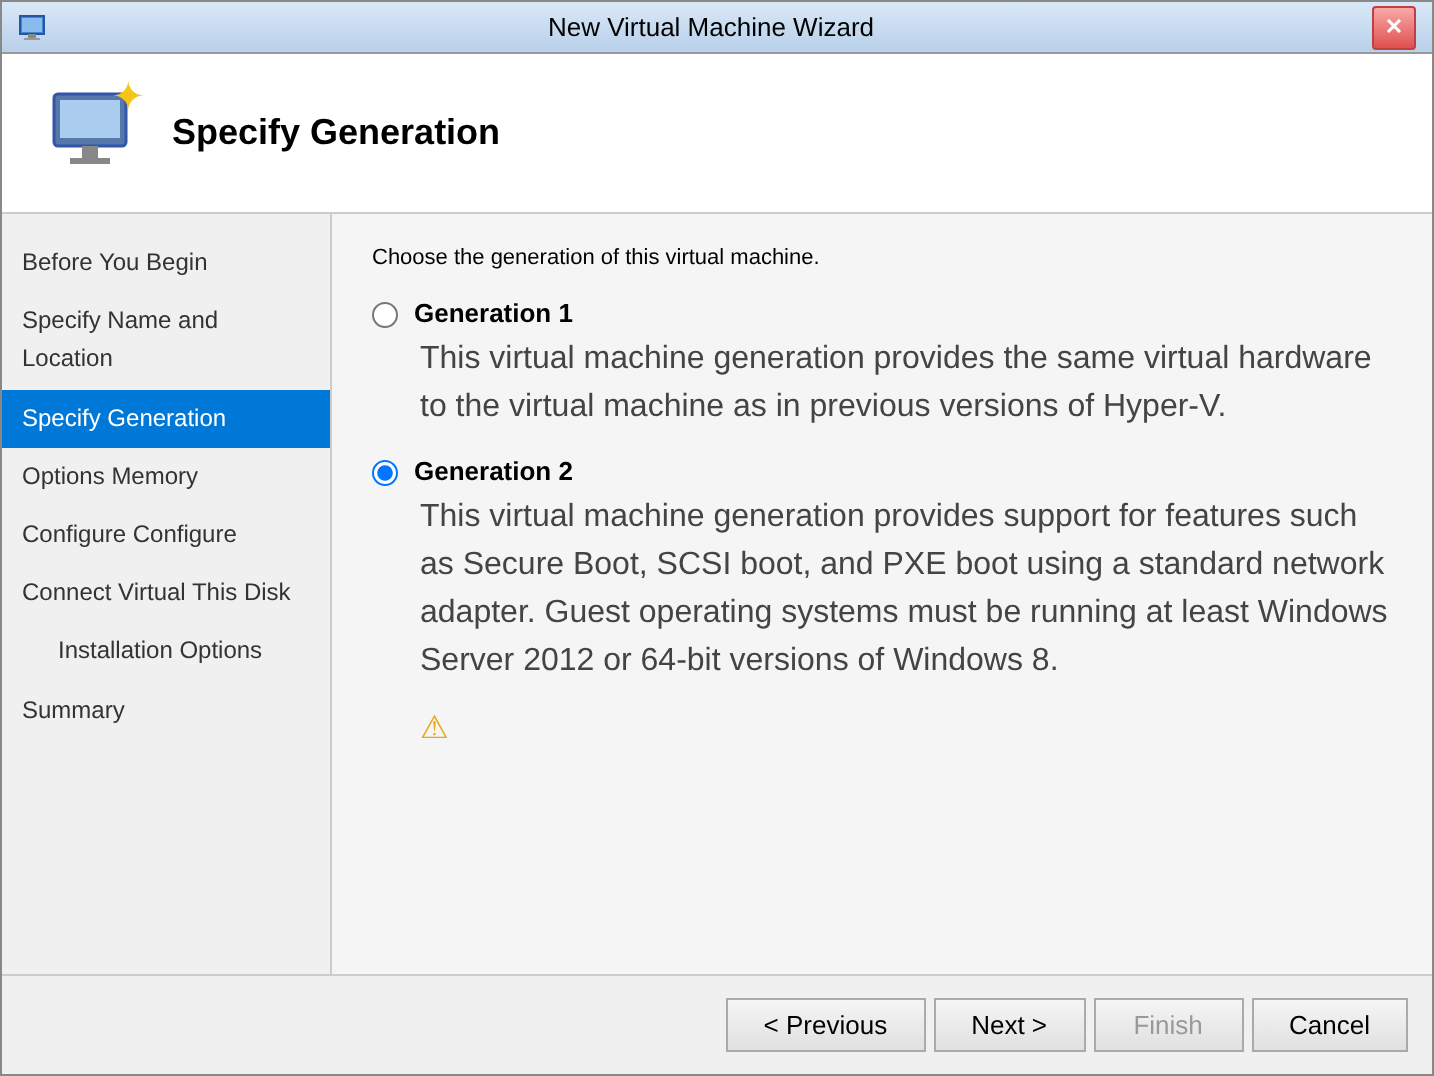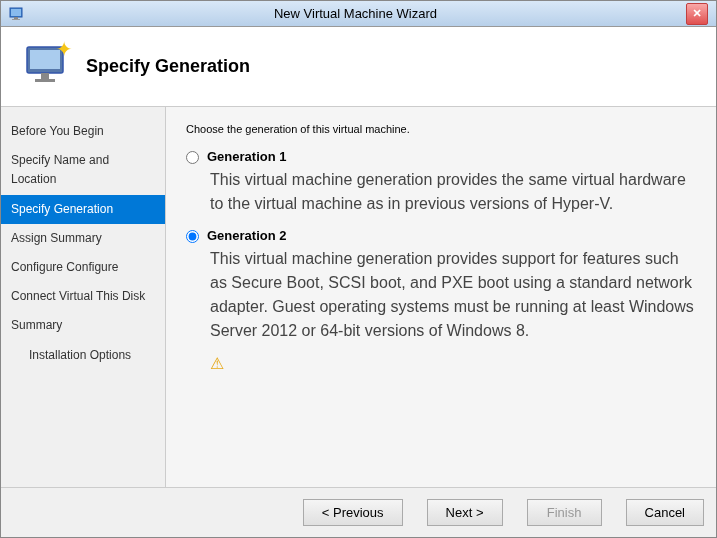--- a/index.html
+++ b/index.html
@@ -158,21 +158,21 @@
       margin-top: -1px;
     }
     .footer {
       background: #f0f0f0;
       border-top: 1px solid #ccc;
       height: 50px;
       display: flex;
       align-items: center;
       justify-content: flex-end;
       padding: 0 12px;
-      gap: 24px;
+      gap: 4px;
     }
     .btn {
       padding: 5px 18px;
       font-size: 13px;
       border: 1px solid #aaa;
       background: linear-gradient(to bottom, #f5f5f5, #e0e0e0);
       cursor: pointer;
       min-width: 75px;
       text-align: center;
       color: #000;
@@ -219,25 +219,25 @@
     </div>
     <h1 class="header-title">Specify Generation</h1>
   </div>
 
   <div class="content-area">
 
     <div class="sidebar">
     <div class="sidebar-item">Before You Begin</div>
         <div class="sidebar-item">Specify Name and Location</div>
         <div class="sidebar-item active">Specify Generation</div>
-        <div class="sidebar-item">Assign Summary</div>
+        <div class="sidebar-item">Options Memory</div>
         <div class="sidebar-item">Configure Configure</div>
         <div class="sidebar-item">Connect Virtual This Disk</div>
+        <div class="sidebar-item sub">Installation Options</div>
         <div class="sidebar-item">Summary</div>
-        <div class="sidebar-item sub">Installation Options</div>
       </div>
 
     <div class="main-content">
       <p class="intro-text">Choose the generation of this virtual machine.</p>
 
       <div class="radio-group">
         <div class="radio-option">
           <input type="radio" name="generation" id="gen1" value="1" style="">
           <label class="radio-label" for="gen1">Generation 1</label>
         </div>

